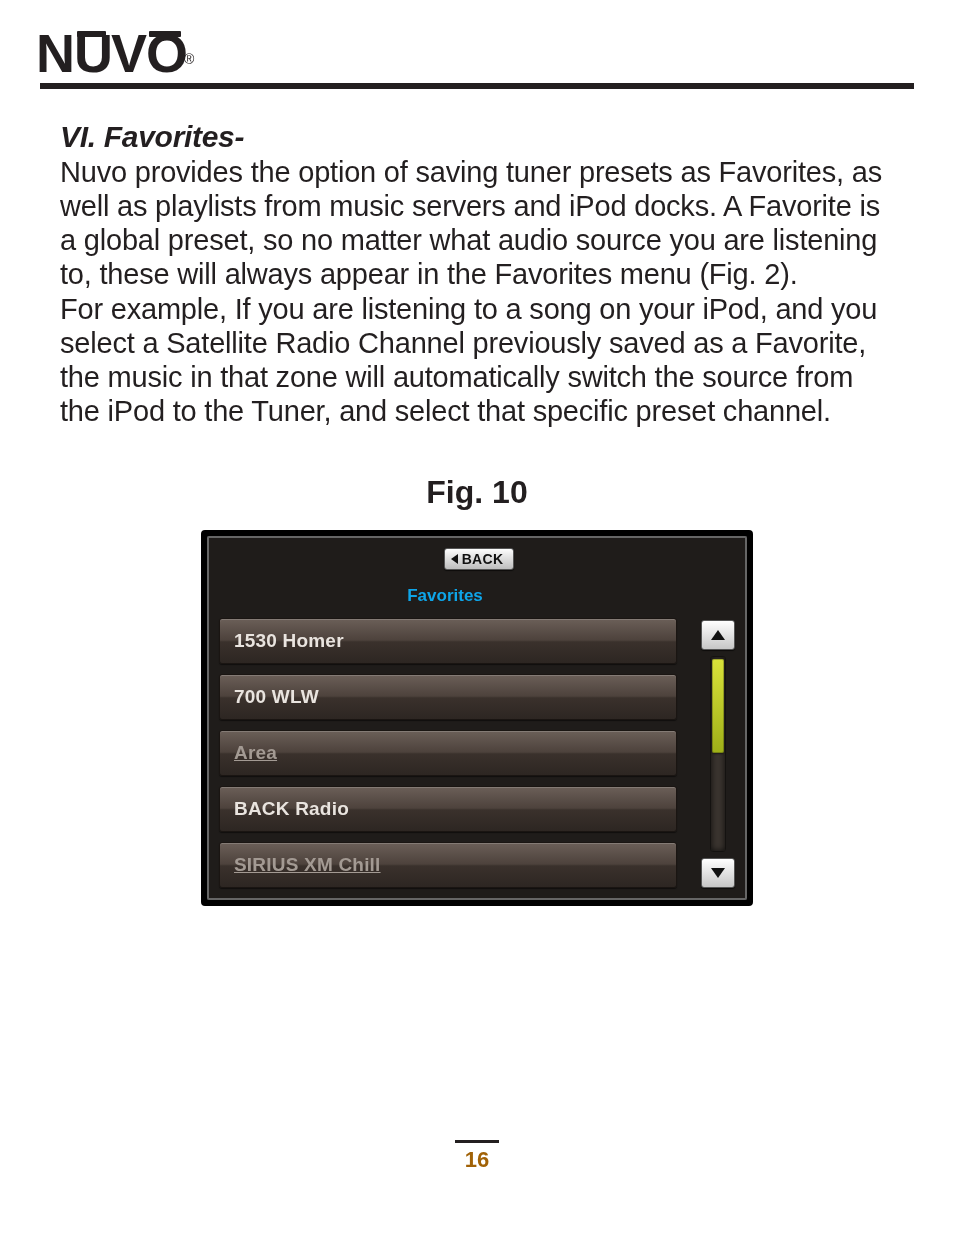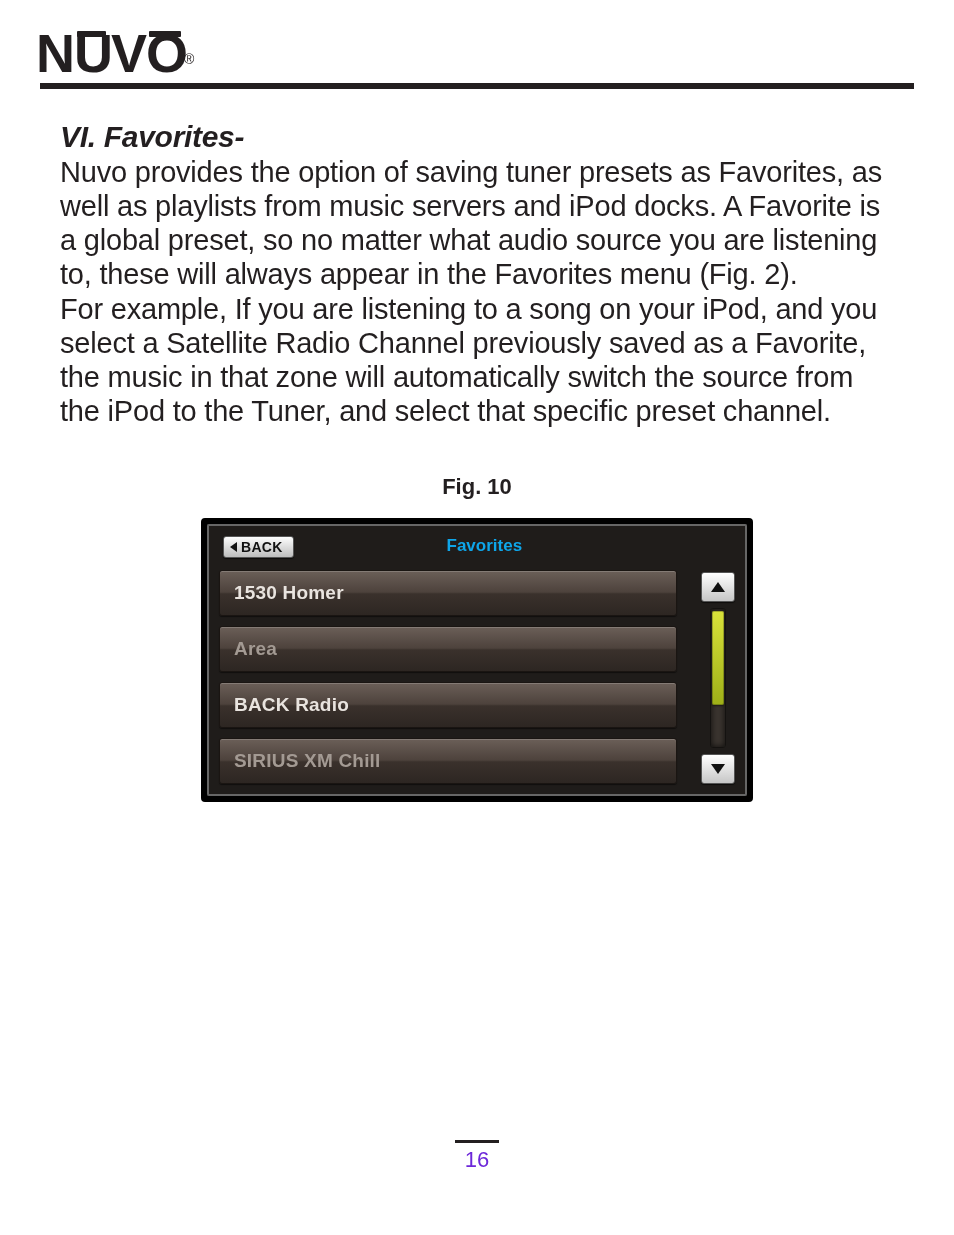--- a/index.html
+++ b/index.html
@@ -14,53 +14,53 @@
   .logo-word .bar-o::before,
   .logo-word .bar-u::before { content:""; position:absolute; left: 3px; right: 5px; top: 3px; height: 6px; background:#231f20; border-radius:1px; }
   .logo-word sup { font-size: 14px; vertical-align: top; position: relative; top: 6px; left: -2px; font-weight: 400; }
   .logo-tagline { font-size: 11px; letter-spacing: 3.2px; color:#231f20; margin-top: -2px; font-weight: 400; text-align: left; }
   .header-rule { height: 6px; background:#231f20; margin-top: 4px; }
 
   
   .body { padding: 30px 20px 0 20px; font-size: 29px; line-height: 1.18; color:#231f20; }
   .section-heading { font-weight: 800; font-size: 30px; display:inline; letter-spacing: -0.3px; font-style: italic; }
   .para { font-weight: 400; letter-spacing: -0.2px; }
-  .fig-caption { font-weight: 800; font-size: 22px; text-align: center; margin-top: 46px; }
+  .fig-caption { font-weight: 800; font-size: 32px; text-align: center; margin-top: 46px; }
 
   
   .fig-wrap { display:flex; justify-content:center; margin-top: 18px; }
   .device { width: 552px; border: 6px solid #000; border-radius: 4px; background: #000; position: relative; box-shadow: inset 0 0 0 2px #1a1a1a; }
   .device-inner-border { border: 2px solid #666; border-radius: 2px; background:#1f1c1a; padding: 0 10px 10px 10px; }
 
-  .titlebar { display:flex; align-items:flex-start; gap: 8px; padding: 10px 0 8px 4px; }
+  .titlebar { display:flex; align-items:center; gap: 16px; padding: 10px 0 8px 4px; flex-direction: column; }
   .back-btn { background: linear-gradient(#fdfdfd,#bdbdbd); border:1px solid #555; border-radius:3px; padding: 2px 10px 2px 6px; display:inline-flex; align-items:center; gap:4px; box-shadow: 0 1px 1px rgba(0,0,0,.6); }
   .back-btn .tri { width:0;height:0;border-top:5px solid transparent;border-bottom:5px solid transparent;border-right:7px solid #111; }
   .back-label { font: 800 14px Arial, sans-serif; color:#111; letter-spacing: .3px; }
   .titlebar-title { color:#0ea5e9; font: 700 17px Arial, sans-serif; flex:1; text-align:center; margin-right: 68px; }
 
   .content-row { display:flex; gap: 24px; padding-top: 4px; }
   .list-col { flex:1; display:flex; flex-direction:column; gap: 10px; }
   .list-item { height: 46px; display:flex; align-items:center; padding: 0 14px; color:#e9e4df; font: 700 19px Arial, sans-serif; letter-spacing: .2px;
     background: linear-gradient(#6b5f58 0%, #4d423c 48%, #3a312c 52%, #2d2622 100%);
     border-radius: 3px; border:1px solid #1a1512; box-shadow: inset 0 1px 0 rgba(255,255,255,.18), 0 1px 1px rgba(0,0,0,.5);
   }
-  .list-item.dim { color:#a39a93; }
+  .list-item.dim { color:#a39a93;text-decoration:underline; }
 
   .scroll-col { width: 34px; display:flex; flex-direction:column; gap:6px; align-items:stretch; padding-top: 2px; }
   .sq-btn { height: 30px; background: linear-gradient(#fff,#c6c6c6); border:1px solid #555; border-radius:3px; display:flex; align-items:center; justify-content:center; box-shadow: 0 1px 1px rgba(0,0,0,.6); }
   .tri-up { width:0;height:0;border-left:7px solid transparent;border-right:7px solid transparent;border-bottom:10px solid #111; }
   .tri-down { width:0;height:0;border-left:7px solid transparent;border-right:7px solid transparent;border-top:10px solid #111; }
   .track { flex:1; width: 16px; align-self:center; background: #3a342f; border:1px solid #141210; border-radius:3px; position:relative; box-shadow: inset 0 0 6px rgba(0,0,0,.8); }
   .thumb { position:absolute; left:1px; right:1px; top:2px; height:94px; background: linear-gradient(#d9e23a,#9eaf18); border-radius:2px; box-shadow: inset 0 0 0 1px rgba(0,0,0,.25), 0 1px 2px rgba(0,0,0,.5);}
 
   
   .page-number-wrap { position:absolute; bottom: 62px; left:0; right:0; display:flex; justify-content:center; }
   .page-number-inner { display:flex; flex-direction:column; align-items:center; gap:4px; }
   .pn-rule { width: 44px; height:3px; background:#231f20; }
-  .pn { font-size: 22px; font-weight: 400; color:#6d28d9; }
+  .pn { font-size: 22px; font-weight: 700; color:#a16207; }
 </style>
 </head>
 <body>
 
 <div class="page">
   <div class="logo-block">
     <div class="logo-word">
       <span class="plain">N</span>
       <span class="bar-u">U</span>
       <span class="plain">V</span>
@@ -83,20 +83,21 @@
           <div class="titlebar">
             <div class="back-btn">
               <span class="tri"></span>
               <span class="back-label">BACK</span>
             </div>
             <div class="titlebar-title">Favorites</div>
           </div>
           <div class="content-row">
             <div class="list-col" id="fav-list">
                 <div class="list-item">1530 Homer</div>
+                <div class="list-item">700 WLW</div>
                 <div class="list-item dim">Area</div>
                 <div class="list-item">BACK Radio</div>
                 <div class="list-item dim">SIRIUS XM Chill</div>
               </div>
             <div class="scroll-col">
               <div class="sq-btn">
                 <span class="tri-up"></span>
               </div>
               <div class="track">
                 <div class="thumb"></div>

